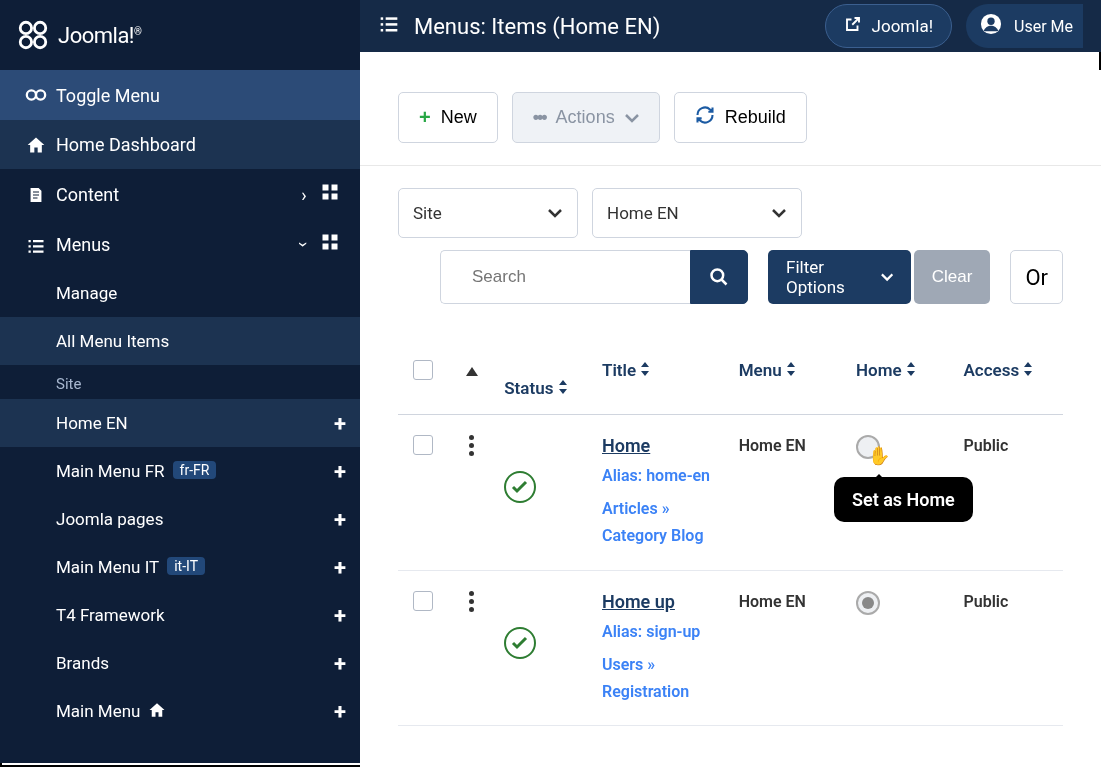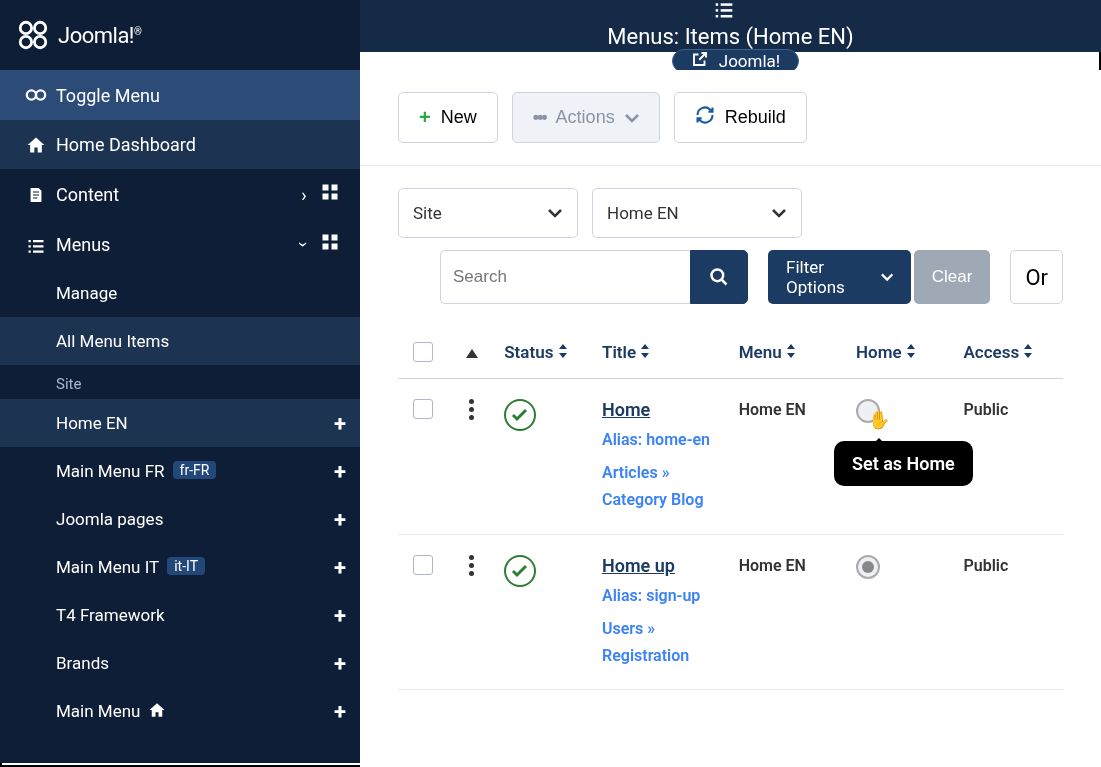--- a/index.html
+++ b/index.html
@@ -15,48 +15,48 @@
 .nav-item .icon-slot { width: 40px; display: flex; justify-content: center; }
 .nav-item .label { flex: 1; }
 .nav-item .chev { width: 24px; text-align: center; }
 .nav-item .dash-icon { width: 28px; text-align: center; }
 .submenu { background: #0e1e37; }
 .submenu .sub-item { display: flex; align-items: flex-start; padding: 14px 16px 14px 56px; font-size: 17px; cursor: pointer; position: relative; }
 .submenu .sub-item.active { background: #1c3351; }
 .submenu .sub-label { color: #a8b8d0; font-size: 15px; padding: 10px 16px 6px 56px; }
 .submenu .sub-item .plus { position: absolute; right: 14px; top: 50%; transform: translateY(-50%); font-size: 22px; font-weight: bold; }
 .badge { background: #224879; padding: 1px 7px; border-radius: 4px; font-size: 14px; margin-left: 8px; }
-.header { position: absolute; left: 360px; top: 0; right: 0; height: 52px; background: #152a47; color: #fff; display: flex; align-items: center; padding: 0 18px; flex-direction: column; }
+.header { position: absolute; left: 360px; top: 0; right: 0; height: 52px; background: #152a47; color: #fff; display: flex; align-items: center; padding: 0 18px; }
 .header .list-ic { margin-right: 14px; }
 .header .title { font-size: 22px; flex: 1; }
 .header .pill { background: #1c3b62; border: 1px solid #3b5f8f; border-radius: 22px; height: 44px; display: flex; align-items: center; padding: 0 18px; margin-left: 10px; cursor: pointer; font-size: 17px; }
 .header .pill .ic { margin-right: 10px; }
 .header .user-pill { background: #1c3b62; border-radius: 22px 0 0 22px; height: 44px; display: flex; align-items: center; padding: 0 10px 0 14px; margin-left: 14px; }
 .main { position: absolute; left: 360px; top: 70px; right: 0; bottom: 0; background: #fff; padding: 0; overflow: hidden; }
 .toolbar { display: flex; gap: 14px; padding: 22px 38px; border-bottom: 1px solid #e8e8e8; }
 .btn { border: 1px solid #cfd5df; background: #fff; padding: 12px 20px; font-size: 18px; border-radius: 5px; display: flex; align-items: center; gap: 10px; cursor: pointer; }
 .btn.disabled { background: #eff2f6; color: #8a94a3; cursor: default; }
 .btn .plus-ic { color: #28a745; font-size: 20px; font-weight: bold; }
 .btn .dots { color: #8a94a3; letter-spacing: -2px; font-weight: bold; }
 .btn .chev-d { color: #8a94a3; }
 .filter-row1 { display: flex; gap: 14px; padding: 22px 38px 12px; }
 .select-box { border: 1px solid #cfd5df; border-radius: 5px; height: 50px; display: flex; align-items: center; padding: 0 14px; min-width: 180px; cursor: pointer; font-size: 17px; color: #333; justify-content: space-between; }
 .filter-row2 { display: flex; gap: 0; padding: 0 38px 22px 80px; align-items: stretch; }
 .search-wrap { display: flex; flex: 0 0 auto; }
-.search-input { border: 1px solid #cfd5df; border-right: none; border-radius: 5px 0 0 5px; height: 54px; padding: 0 12px; font-size: 17px; width: 250px; color: #666; }
+.search-input { border: 1px solid #cfd5df; border-right: none; border-radius: 5px 0 0 5px; height: 54px; padding: 0 31px; font-size: 17px; width: 250px; color: #666; }
 .search-btn { background: #1c3b62; border: 1px solid #1c3b62; width: 58px; border-radius: 0 5px 5px 0; display: flex; align-items: center; justify-content: center; cursor: pointer; }
 .filter-opts { background: #1c3b62; color: #fff; border-radius: 5px; padding: 0 18px; font-size: 17px; margin-left: 20px; display: flex; align-items: center; cursor: pointer; height: 54px; }
 .clear-btn { background: #9fa8b5; color: #fff; border-radius: 5px; padding: 0 18px; font-size: 17px; margin-left: 3px; display: flex; align-items: center; cursor: pointer; height: 54px; border: none; }
 .order-btn { background: #fff; border: 1px solid #cfd5df; border-radius: 5px; padding: 0 14px; font-size: 22px; margin-left: 20px; display: flex; align-items: center; height: 54px; }
 .grid { padding: 0 38px; }
 .grid-head { display: flex; align-items: center; padding: 16px 0; border-bottom: 1px solid #d0d5de; }
 .grid-head .cell, .grid-row .cell { padding: 0 8px; }
 .col-check { width: 50px; display: flex; justify-content: center; }
 .col-sort { width: 50px; text-align: center; }
-.col-status { width: 100px; color: #1c3b62; font-weight: 600; font-size: 17px; cursor: pointer; }
+.col-status { width: 100px; color: #1c3b62; font-weight: 600; font-size: 17px; cursor: pointer; margin-top: 36px; }
 .col-title { width: 140px; color: #1c3b62; font-weight: 600; font-size: 17px; cursor: pointer; }
 .col-menu { width: 120px; color: #1c3b62; font-weight: 600; font-size: 17px; cursor: pointer; }
 .col-home { width: 110px; color: #1c3b62; font-weight: 600; font-size: 17px; cursor: pointer; }
 .col-access { width: 110px; color: #1c3b62; font-weight: 600; font-size: 17px; cursor: pointer; }
 .grid-row { display: flex; padding: 20px 0; border-bottom: 1px solid #e6e9ef; }
 .checkbox { width: 20px; height: 20px; border: 1.5px solid #b0b8c5; border-radius: 3px; cursor: pointer; }
 .triple-dots { display: flex; flex-direction: column; gap: 3px; align-items: center; cursor: pointer; }
 .triple-dots span { width: 5px; height: 5px; background: #333; border-radius: 50%; }
 .status-check { width: 32px; height: 32px; border: 2.5px solid #2e7d32; border-radius: 50%; display: flex; align-items: center; justify-content: center; color: #2e7d32; }
 .title-link { color: #1c3b62; font-weight: 600; font-size: 18px; text-decoration: underline; cursor: pointer; }

